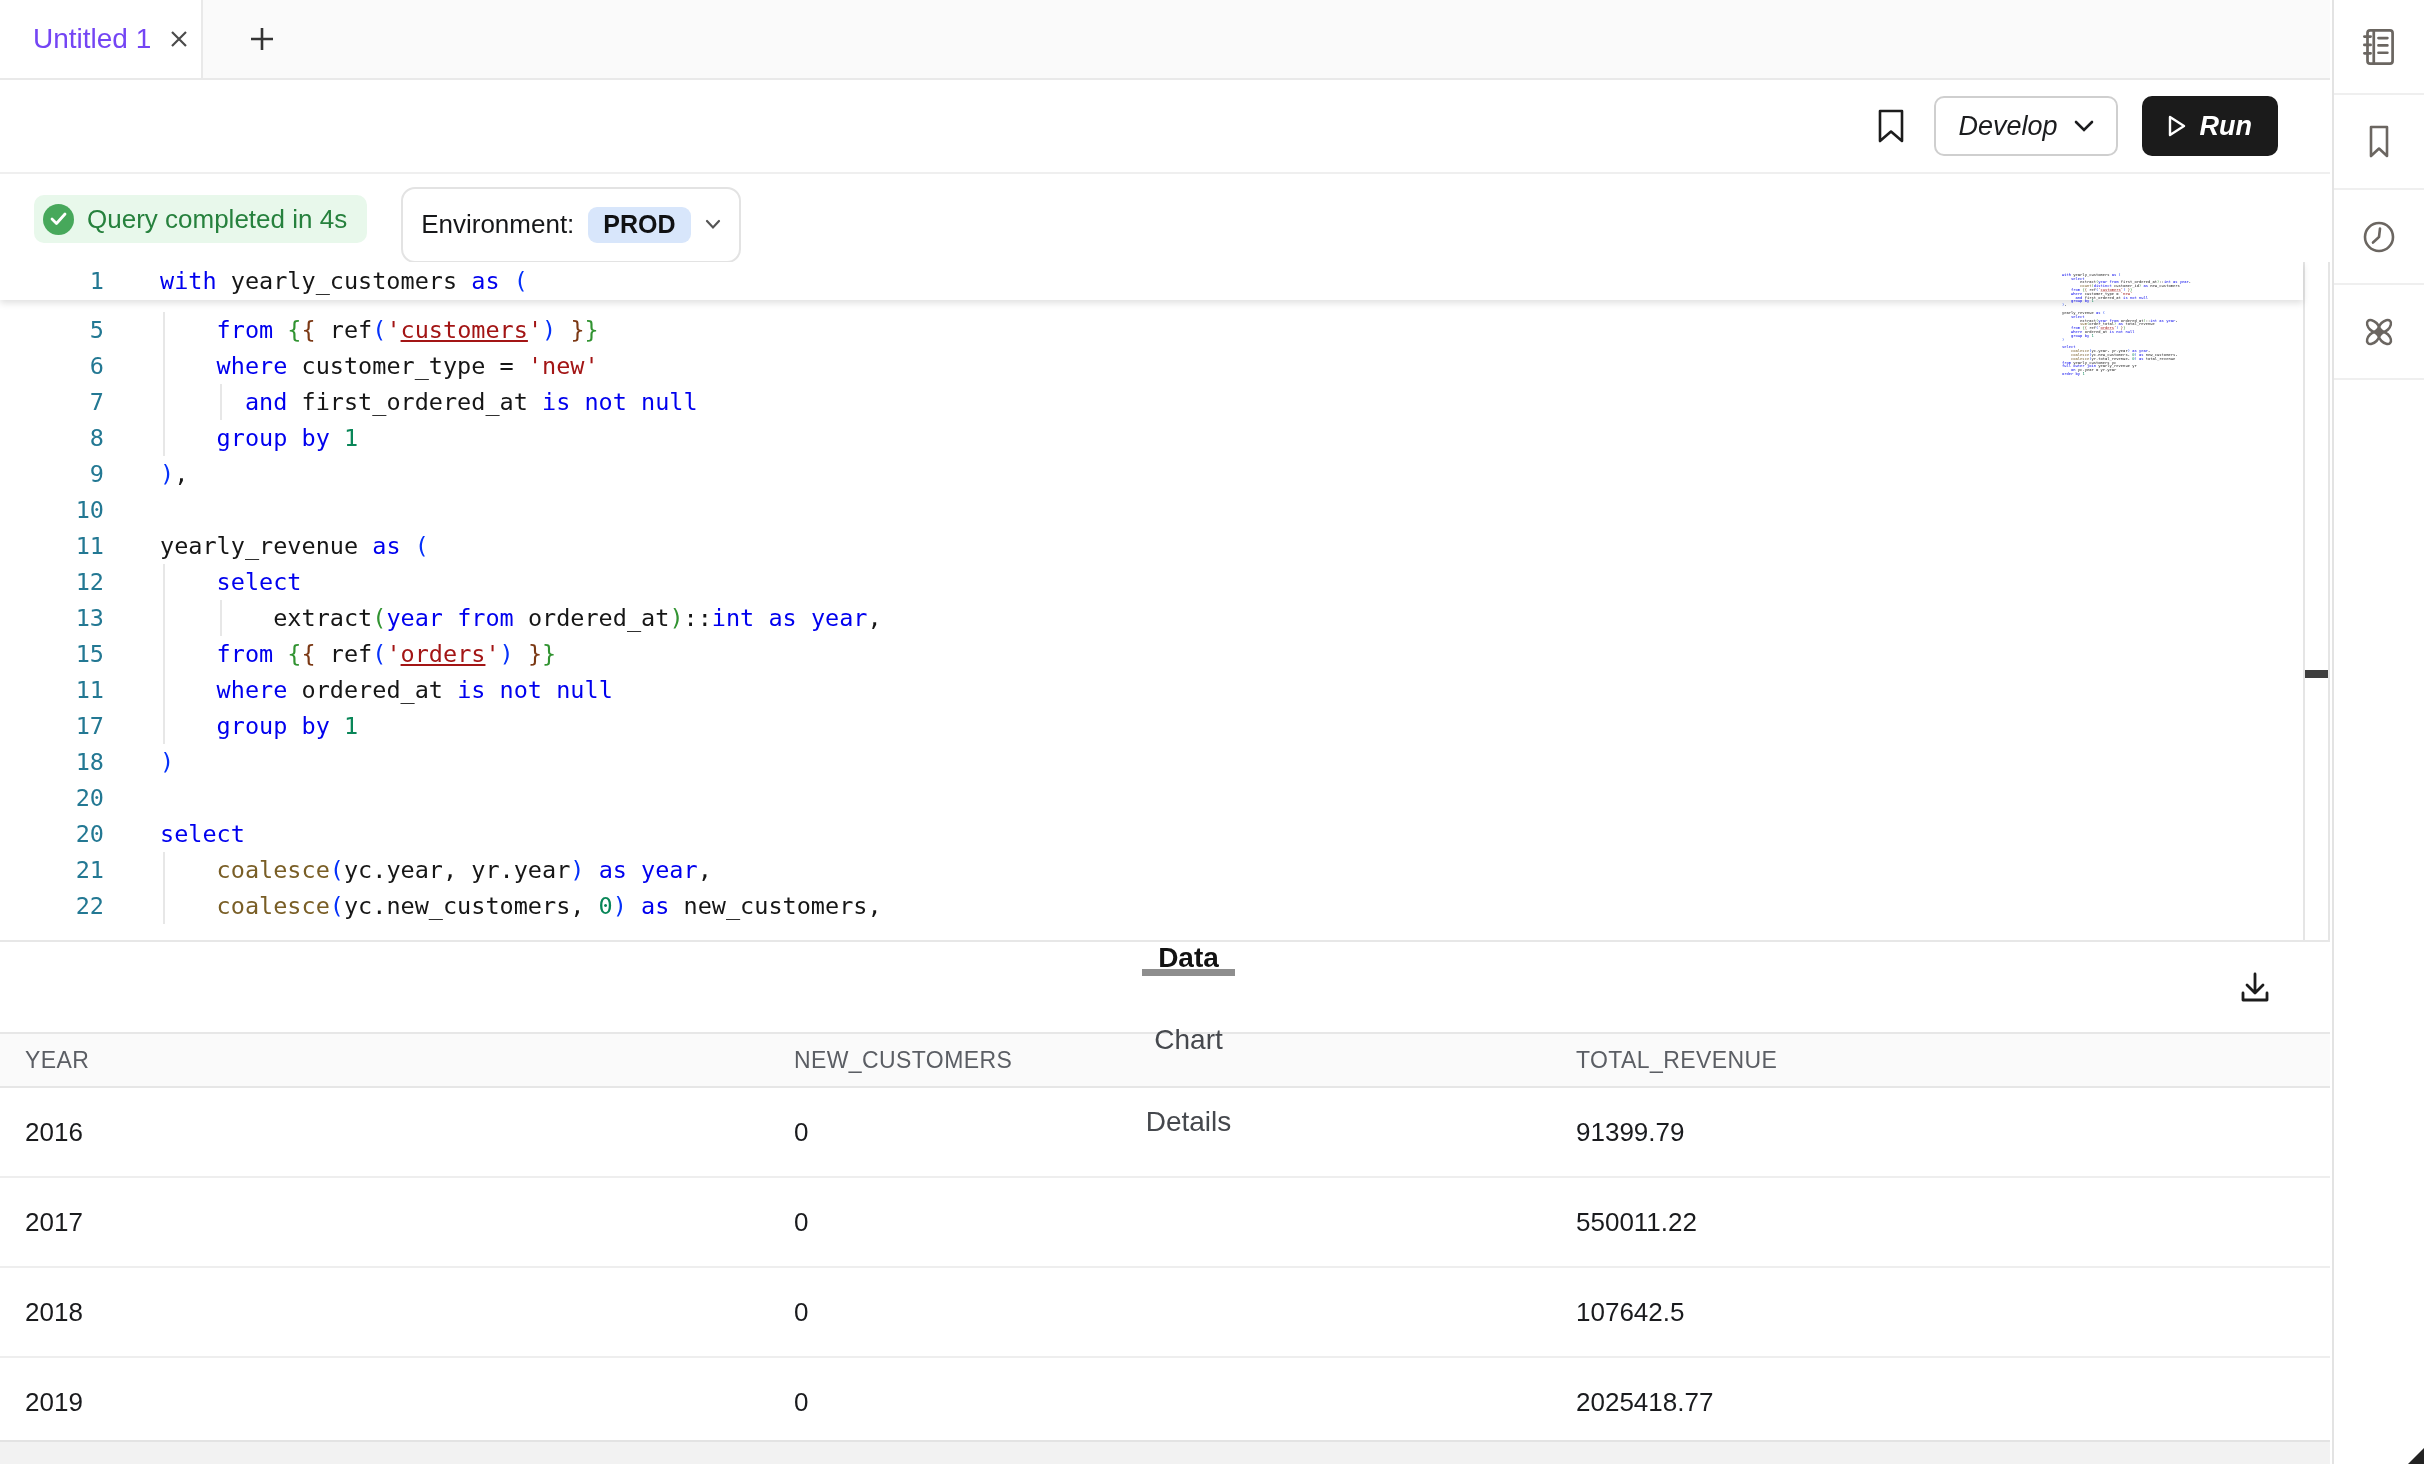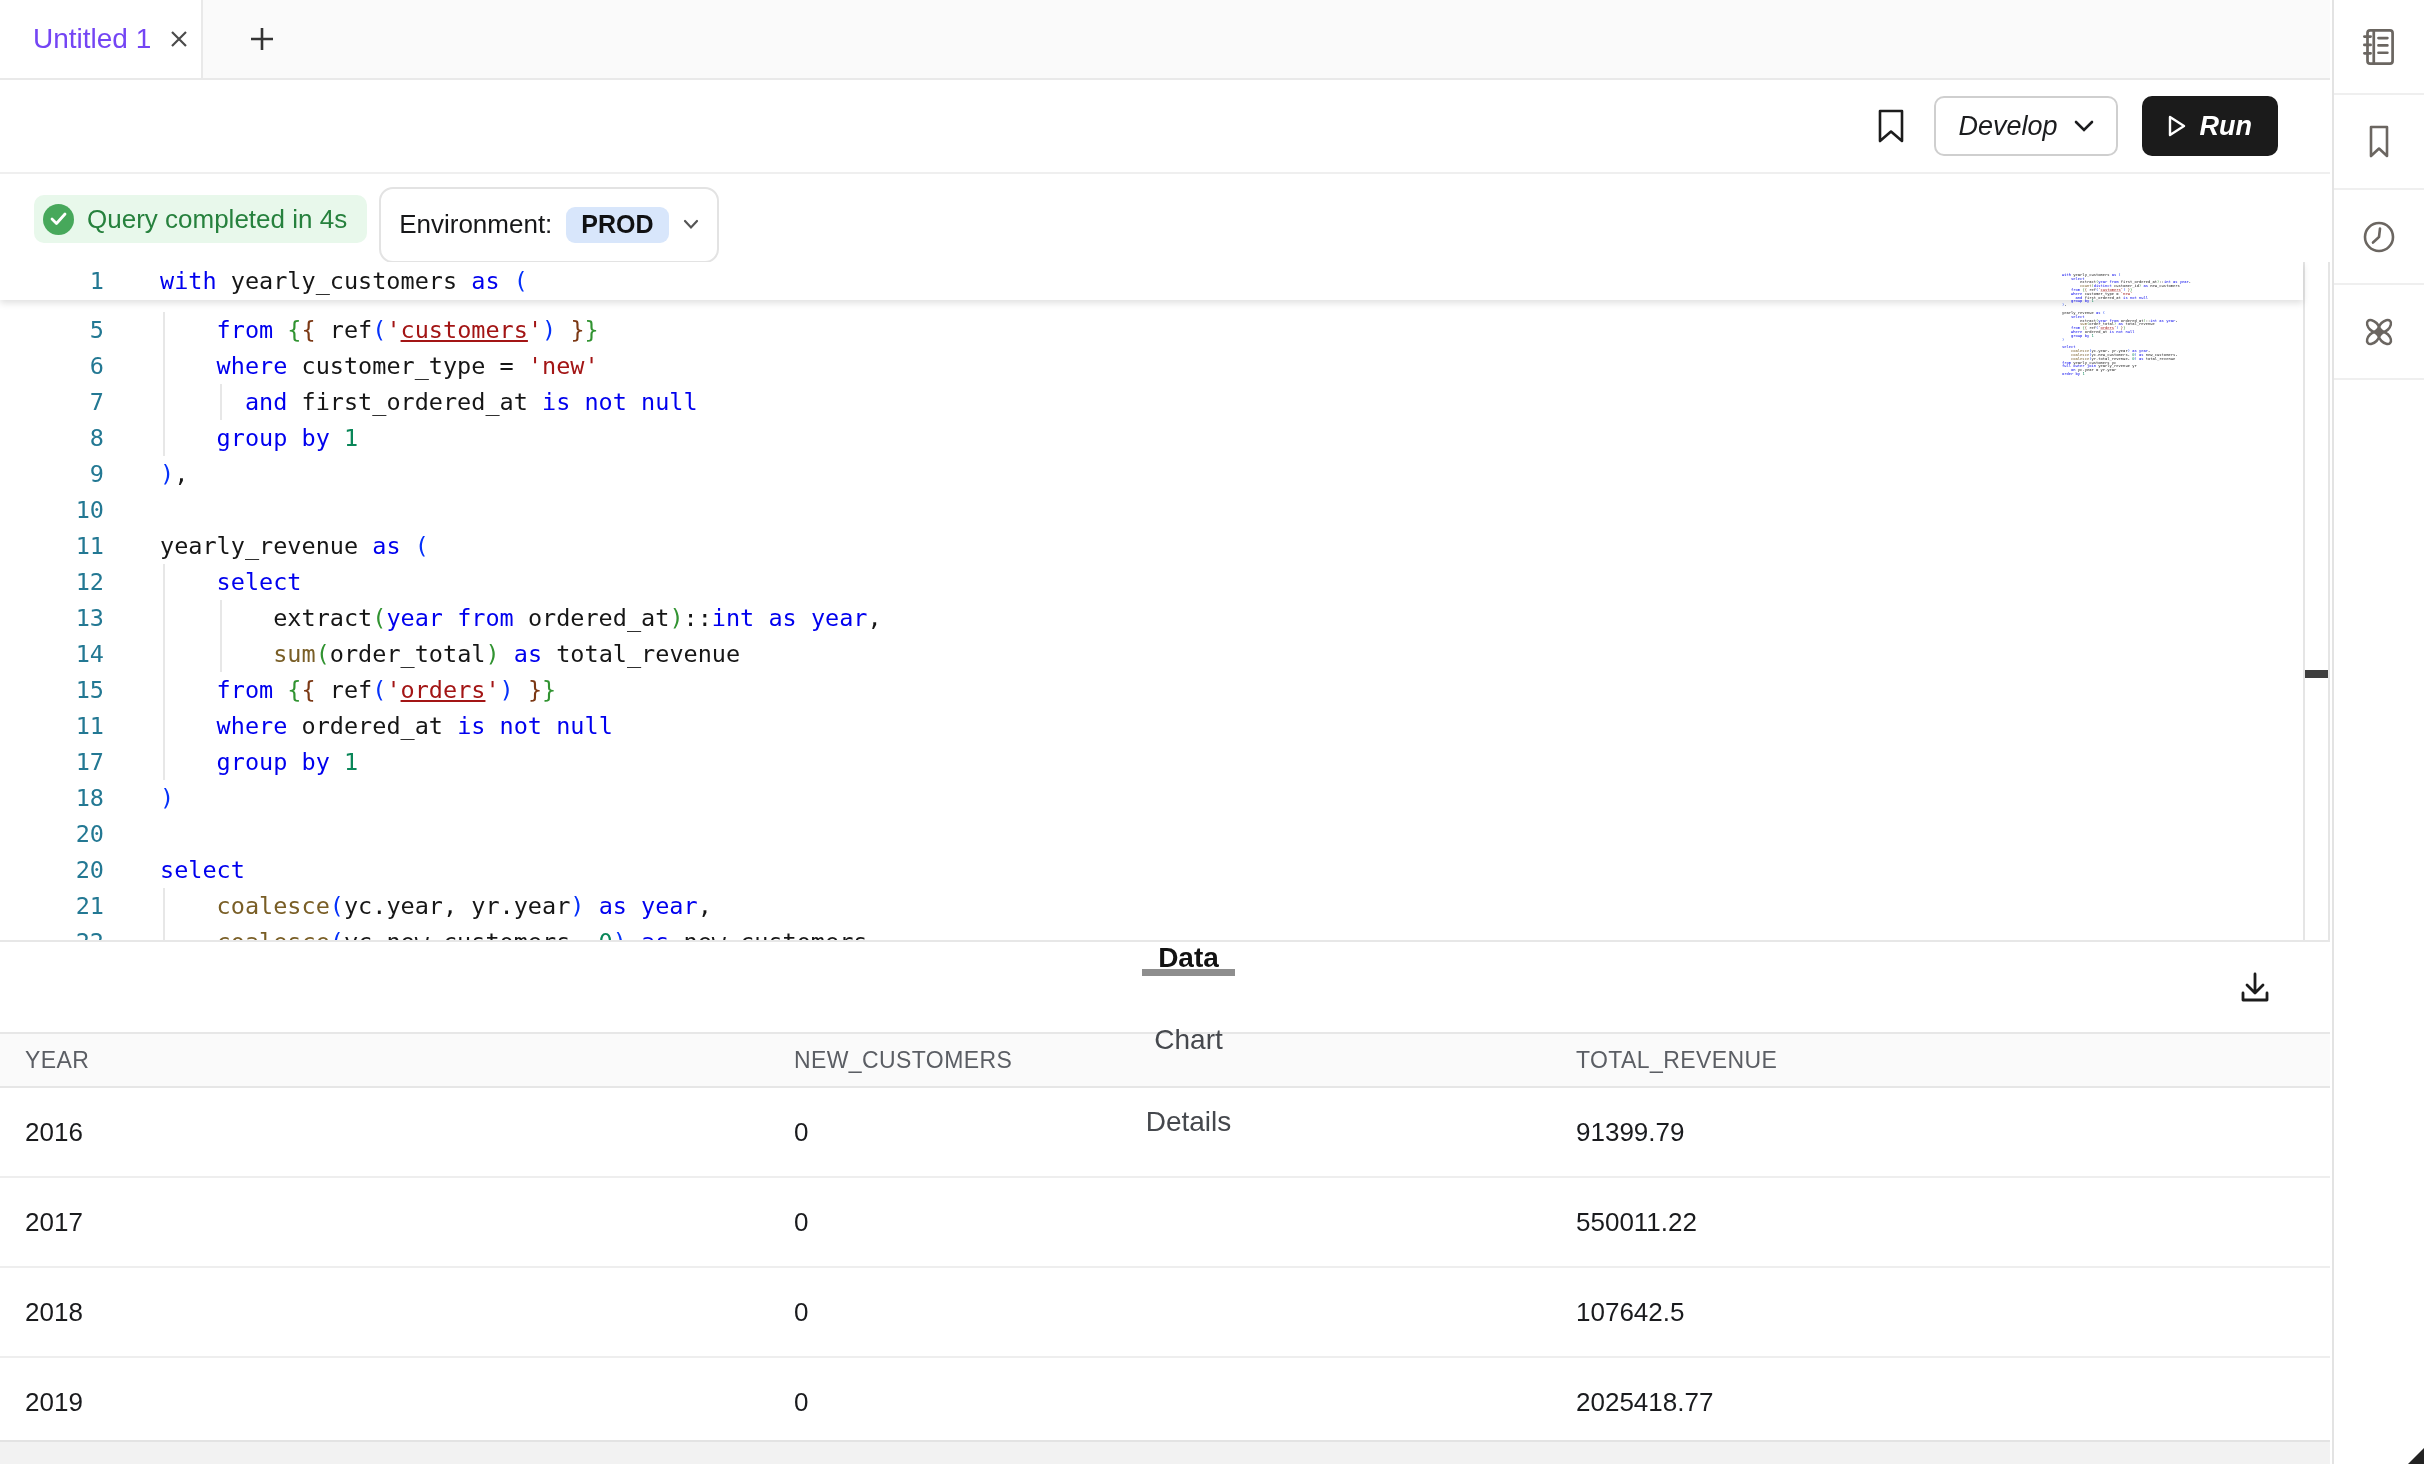--- a/index.html
+++ b/index.html
@@ -17,21 +17,21 @@
 
   
   .toolbar{left:0;top:80px;width:2330px;height:94px;border-bottom:2px solid #efefef;background:#fff;
            display:flex;align-items:center;justify-content:flex-end;padding-right:52px;box-sizing:border-box;gap:24px;font-style:italic;}
   .btn{display:flex;align-items:center;justify-content:center;height:60px;border-radius:10px;font-size:27px;cursor:pointer;box-sizing:border-box;}
   .btn-develop{border:2px solid #cfcfcf;background:#fff;padding:0 22px;gap:16px;color:#1b1c1e;}
   .btn-run{background:#1b1b1b;color:#fff;padding:0 26px;gap:14px;font-weight:600;}
   .icon-btn{display:flex;align-items:center;justify-content:center;cursor:pointer;padding:4px;}
 
   
-  .statusrow{left:0;top:176px;width:2330px;height:86px;display:flex;align-items:center;padding-left:34px;box-sizing:border-box;gap:12px;background:#fff;}
+  .statusrow{left:0;top:176px;width:2330px;height:86px;display:flex;align-items:center;padding-left:34px;box-sizing:border-box;gap:34px;background:#fff;}
   .pill-status{display:flex;align-items:center;gap:13px;height:48px;padding:0 20px 0 9px;border-radius:10px;background:#e8f8eb;color:#26813d;font-size:26px;font-weight:500;}
   .check-circle{width:31px;height:31px;border-radius:50%;background:#47a85b;display:flex;align-items:center;justify-content:center;}
   .env-select{display:flex;align-items:center;gap:14px;height:48px;padding:12px 18px;border-radius:14px;border:2px solid #e3e3e3;background:#fff;font-size:26px;color:#17181a;cursor:pointer;margin-top:11px;}
   .env-pill{background:#d8e6fb;border-radius:9px;height:36px;display:flex;align-items:center;padding:0 15px;font-size:25px;font-weight:600;color:#101113;}
 
   
   .editor{left:0;top:262px;width:2330px;height:678px;background:#fff;overflow:hidden;}
   .code-font{font-family:"DejaVu Sans Mono","Liberation Mono",monospace;font-size:23.5px;}
   .code-viewport{position:absolute;left:0;top:50px;width:2300px;height:628px;overflow:hidden;}
   .code-row{position:relative;height:36px;line-height:36px;}
@@ -173,26 +173,20 @@
         <div class="code-row">
           <span class="gutter">12</span>
           <div class="guide" style="left: 163px;"></div>
           <span class="code-text"><span class="tk-pl">    </span><span class="tk-kw">select</span></span>
         </div>
         <div class="code-row">
           <span class="gutter">13</span>
           <div class="guide" style="left: 163px;"></div>
           <div class="guide" style="left: 219.6px;"></div>
           <span class="code-text"><span class="tk-pl">        extract</span><span class="tk-b2">(</span><span class="tk-kw">year</span><span class="tk-pl"> </span><span class="tk-kw">from</span><span class="tk-pl"> ordered_at</span><span class="tk-b2">)</span><span class="tk-pl">::</span><span class="tk-kw">int</span><span class="tk-pl"> </span><span class="tk-kw">as</span><span class="tk-pl"> </span><span class="tk-kw">year</span><span class="tk-pl">,</span></span>
-        </div>
-        <div class="code-row">
-          <span class="gutter">14</span>
-          <div class="guide" style="left: 163px;"></div>
-          <div class="guide" style="left: 219.6px;"></div>
-          <span class="code-text"><span class="tk-pl">        </span><span class="tk-fn">sum</span><span class="tk-b2">(</span><span class="tk-pl">order_total</span><span class="tk-b2">)</span><span class="tk-pl"> </span><span class="tk-kw">as</span><span class="tk-pl"> total_revenue</span></span>
         </div>
         <div class="code-row">
           <span class="gutter">15</span>
           <div class="guide" style="left: 163px;"></div>
           <span class="code-text"><span class="tk-pl">    </span><span class="tk-kw">from</span><span class="tk-pl"> </span><span class="tk-b2">{</span><span class="tk-b3">{</span><span class="tk-pl"> ref</span><span class="tk-b1">(</span><span class="tk-str">'</span><span class="tk-lnk">orders</span><span class="tk-str">'</span><span class="tk-b1">)</span><span class="tk-pl"> </span><span class="tk-b3">}</span><span class="tk-b2">}</span></span>
         </div>
         <div class="code-row">
           <span class="gutter">11</span>
           <div class="guide" style="left: 163px;"></div>
           <span class="code-text"><span class="tk-pl">    </span><span class="tk-kw">where</span><span class="tk-pl"> ordered_at </span><span class="tk-kw">is</span><span class="tk-pl"> </span><span class="tk-kw">not</span><span class="tk-pl"> </span><span class="tk-kw">null</span></span>

